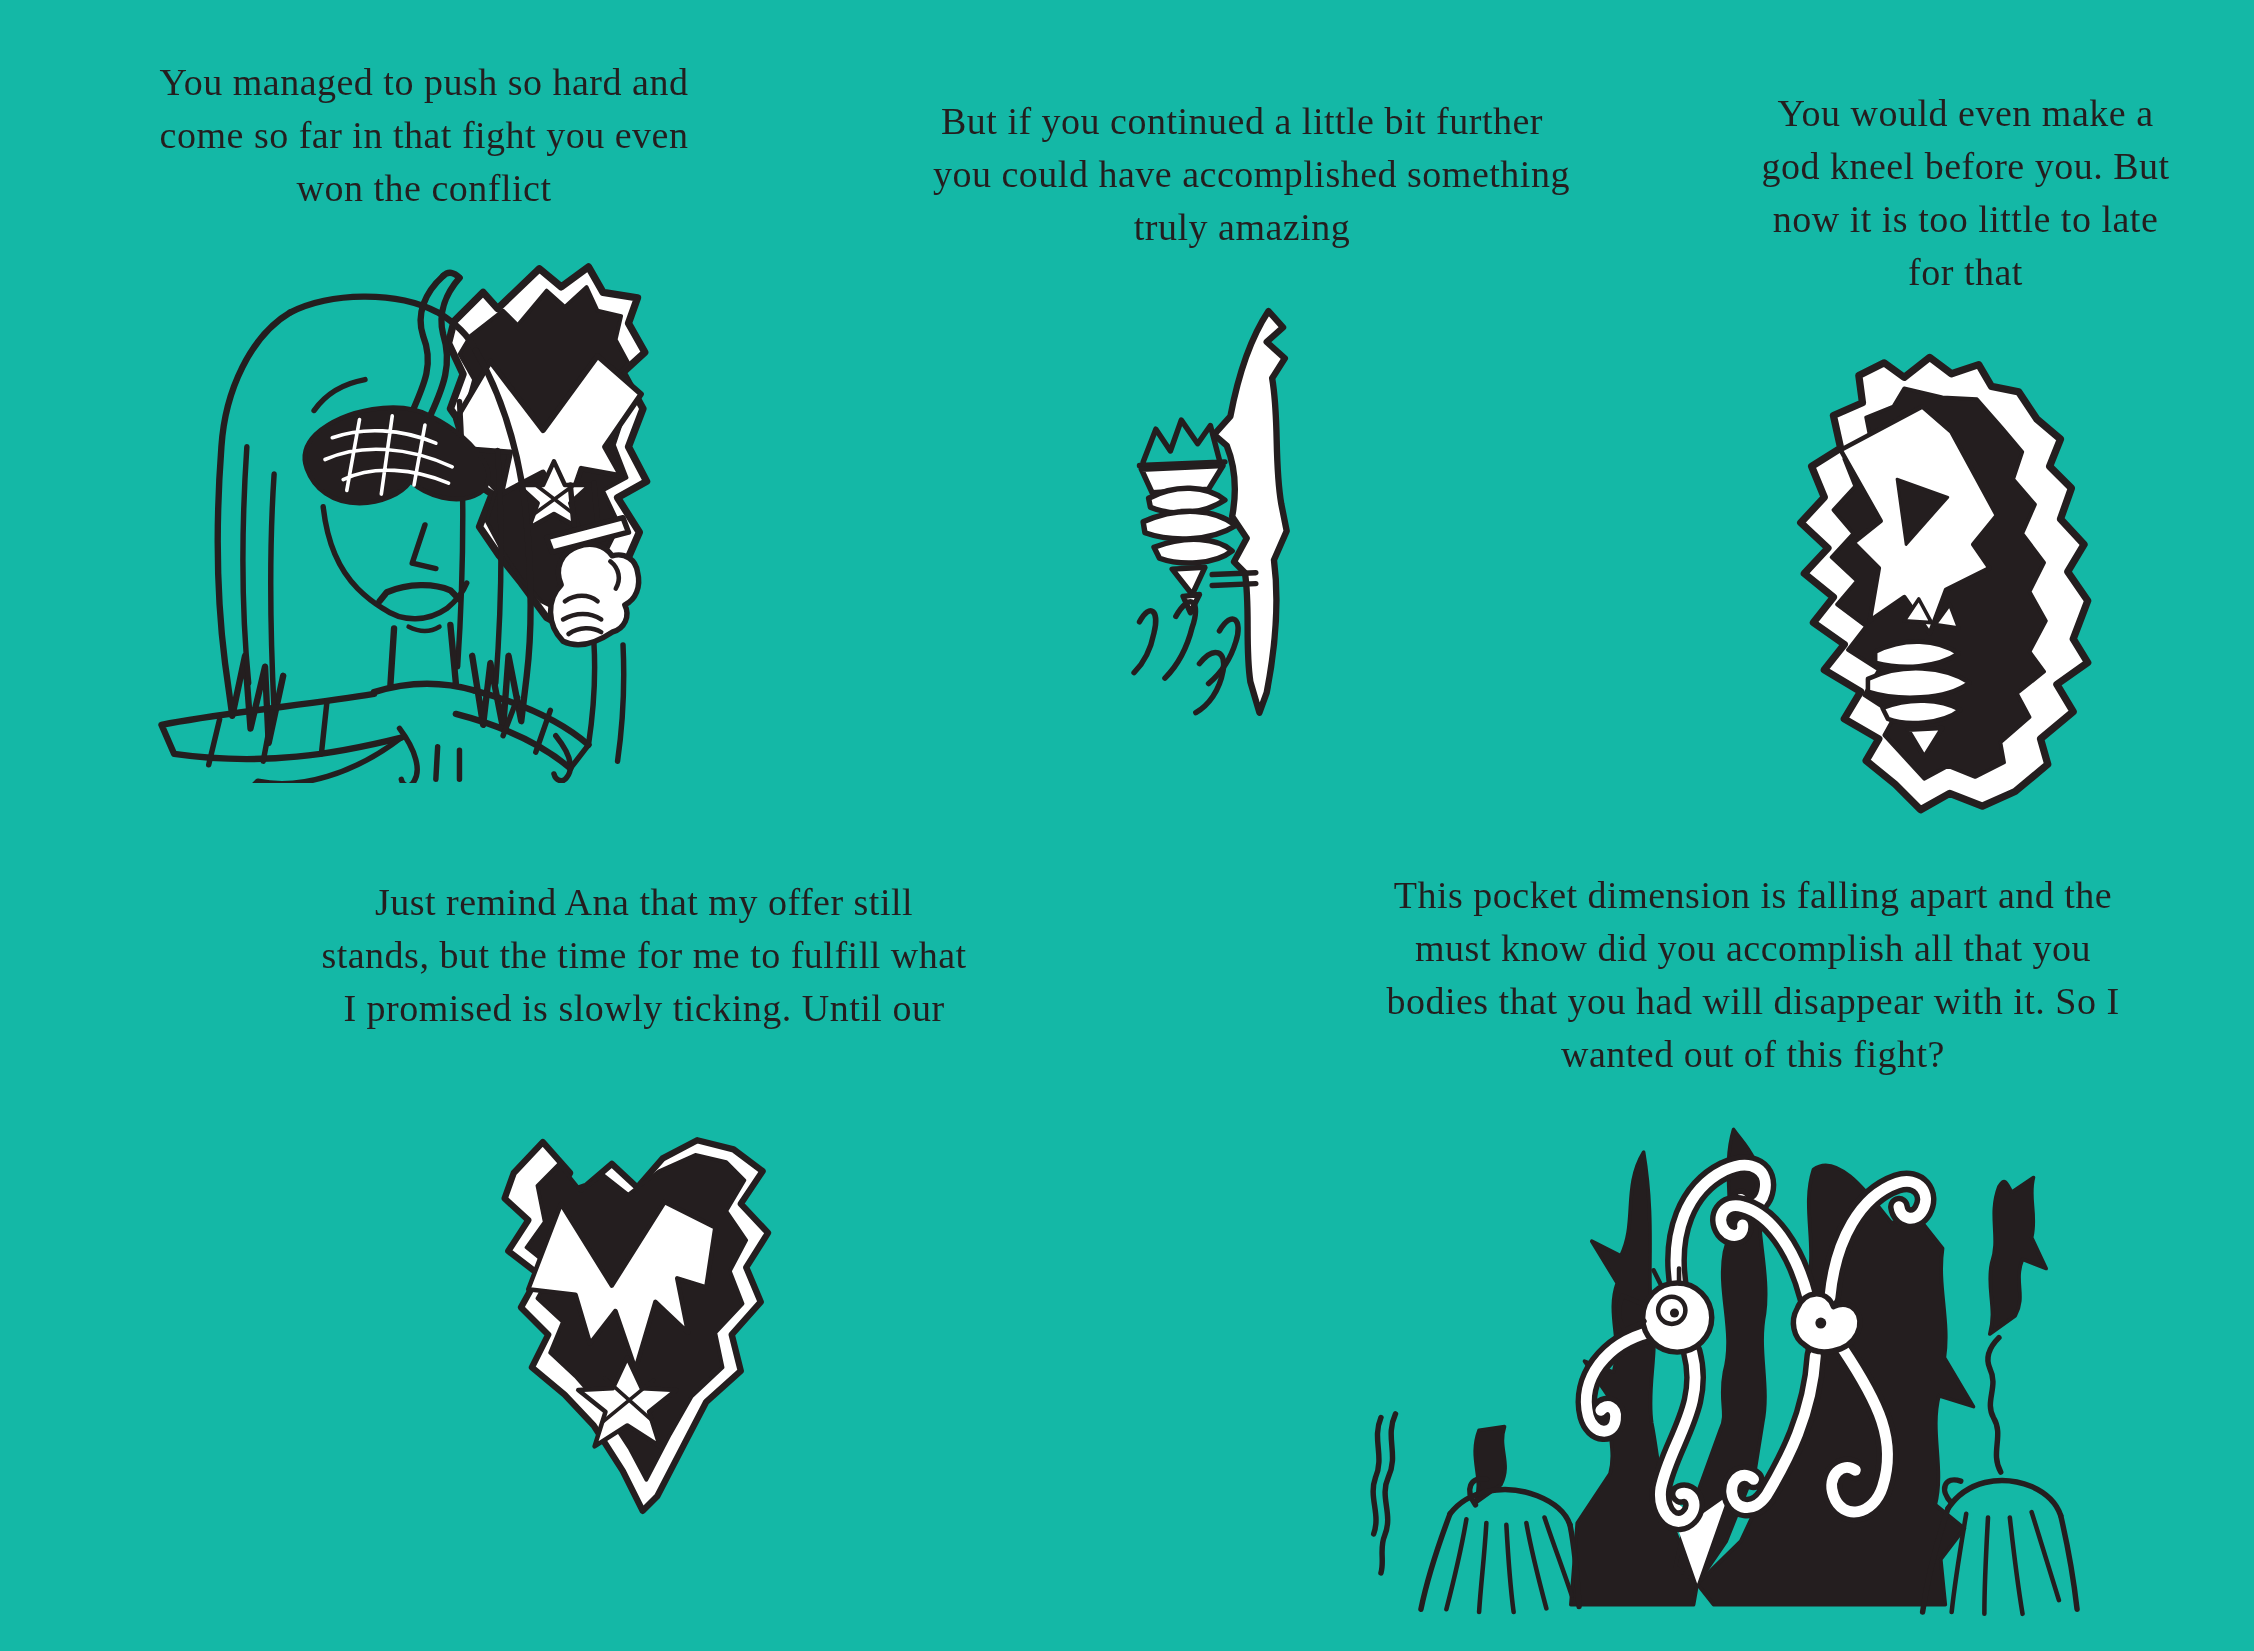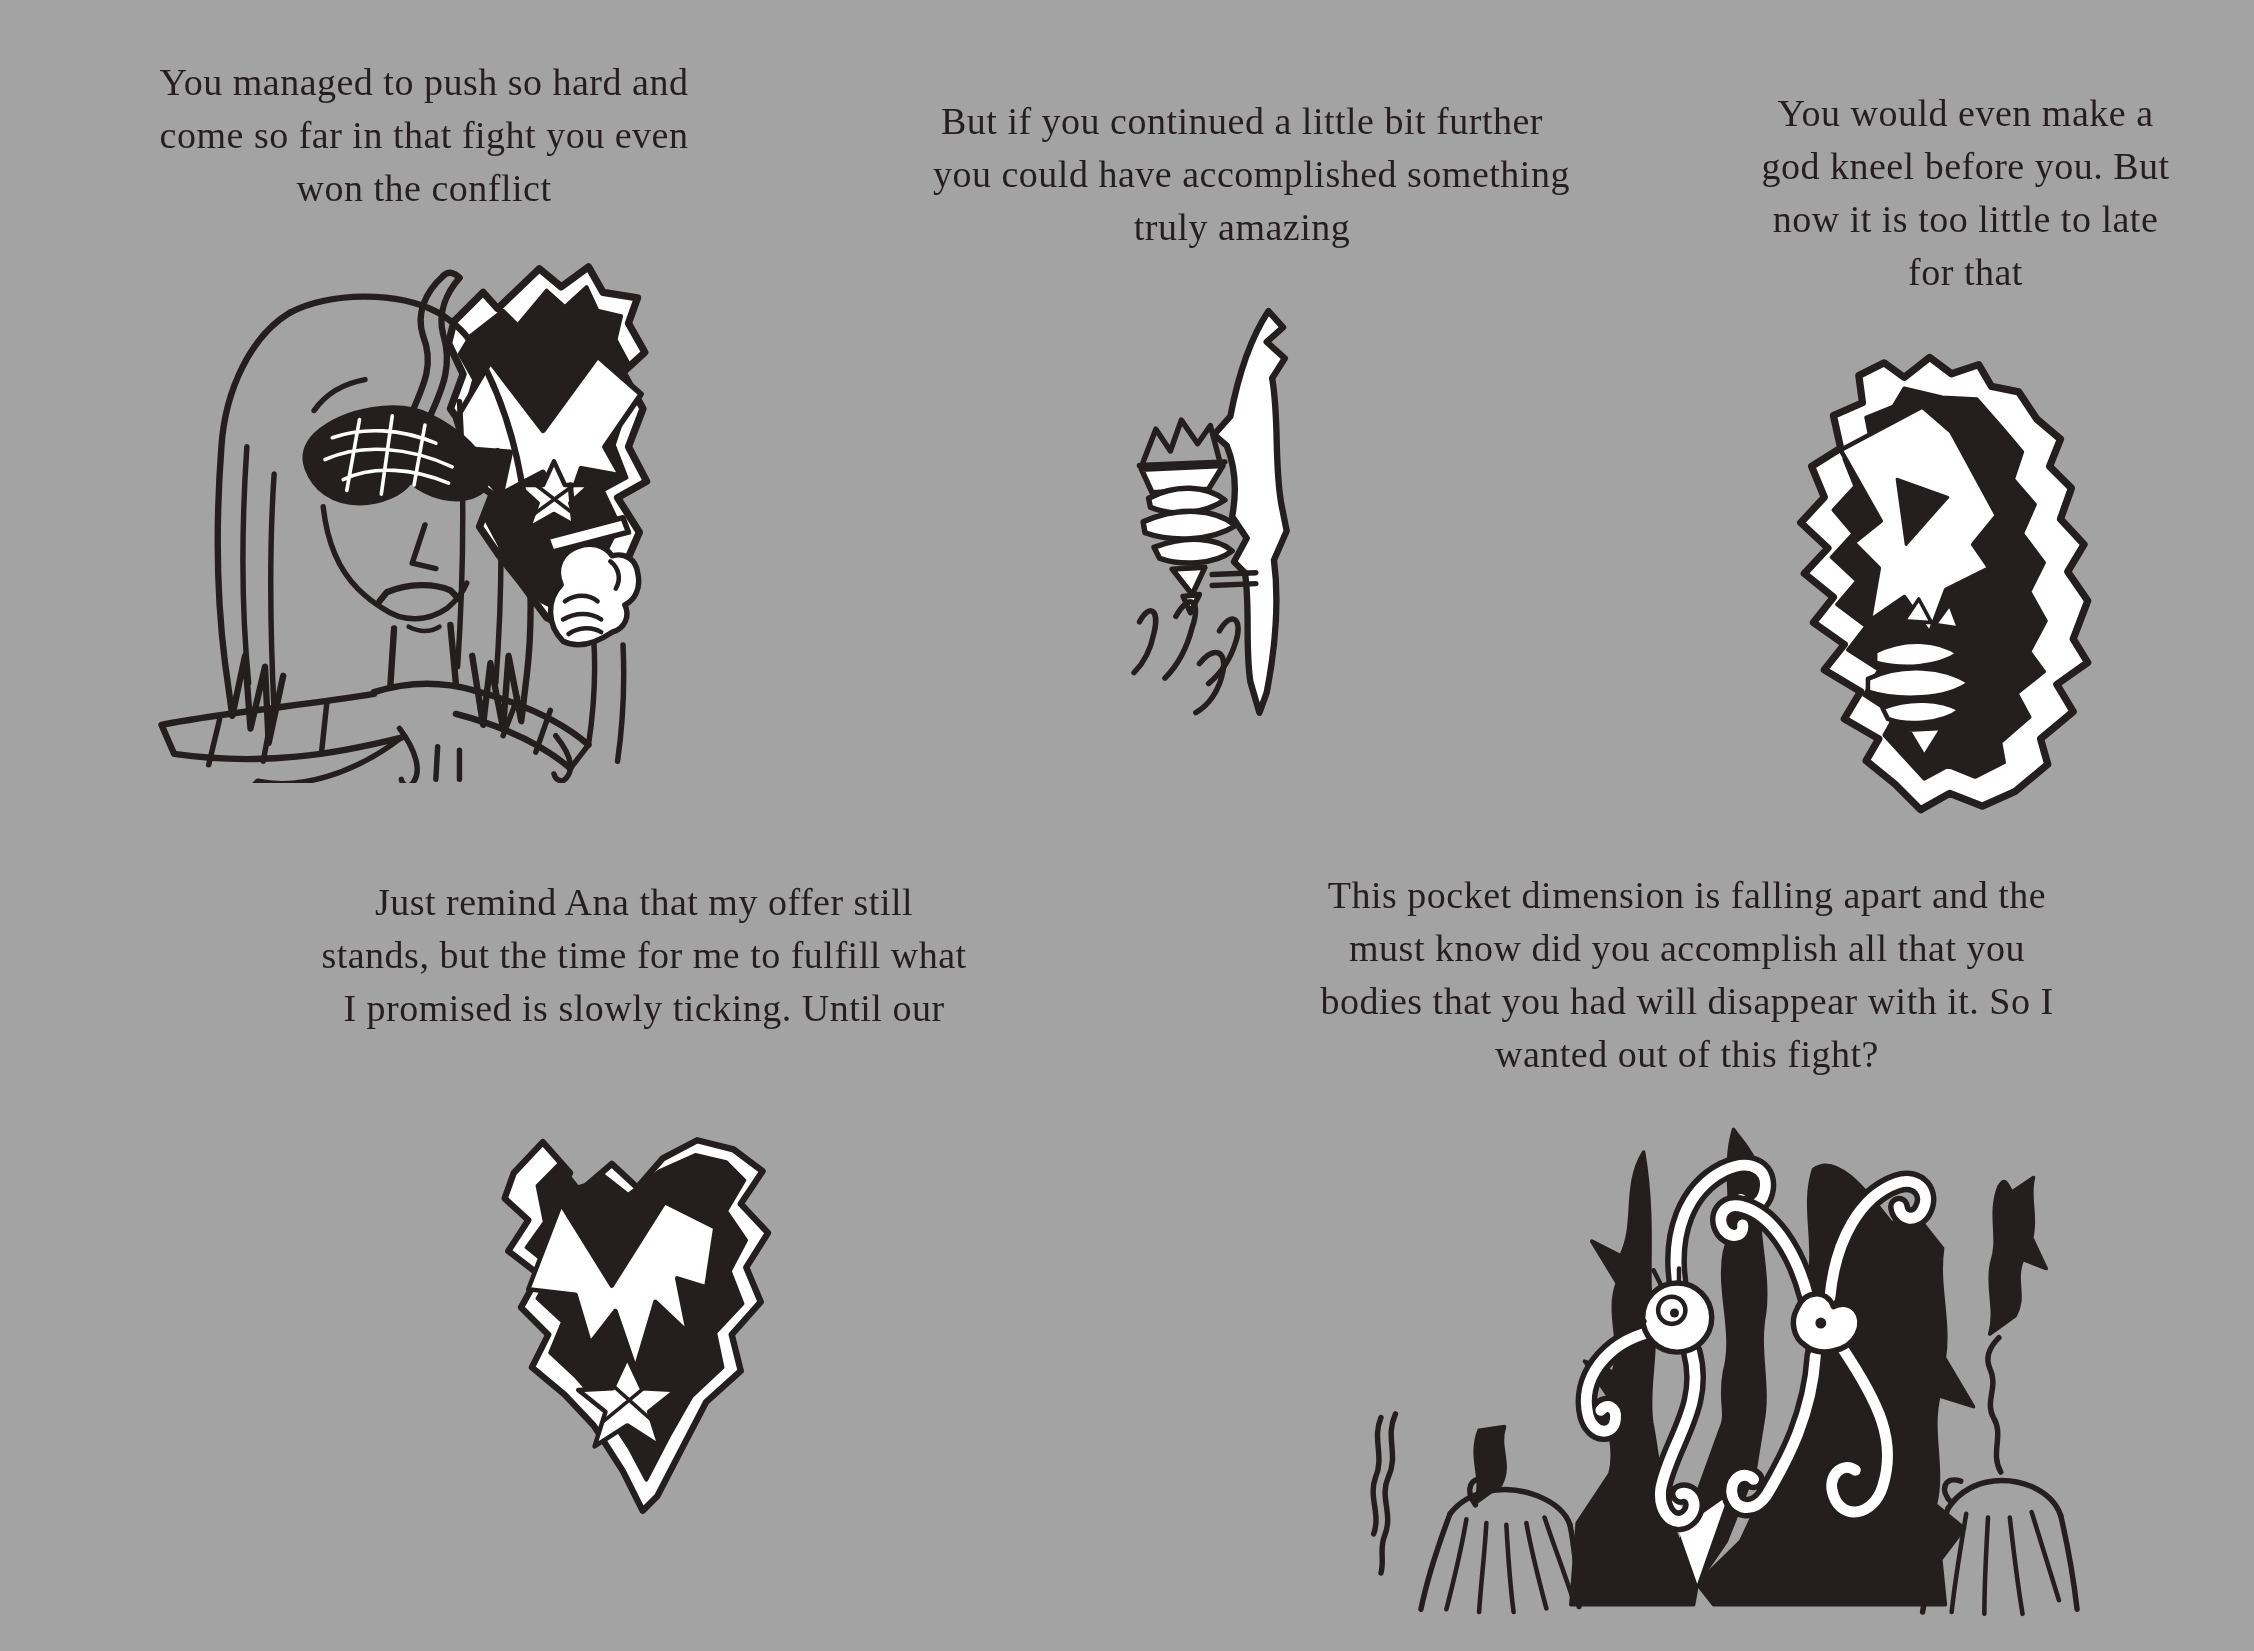--- a/index.html
+++ b/index.html
@@ -1,16 +1,16 @@
 <!DOCTYPE html>
 <html style="font-size:14.5px"><head>
 <meta charset="utf-8">
 <style>
   html,body{margin:0;padding:0;background:#ffffff;}
-  #page{position:relative;width:2255px;height:1652px;background:#a3a3a3;overflow:hidden;
+  #page{position:relative;width:2255px;height:1652px;background:#14b8a6;overflow:hidden;
         font-family:"Liberation Serif",serif;color:#241e1f;}
   .caption{position:absolute;text-align:center;font-size:38px;line-height:53px;
            letter-spacing:0.5px;color:#241e1f;white-space:nowrap;}
   .caption div{white-space:nowrap;}
   .art{position:absolute;}
   
   svg .s  {stroke:#241e1f;fill:none;stroke-linecap:round;stroke-linejoin:round;}
   svg .ink{fill:#241e1f;stroke:#241e1f;stroke-linejoin:round;}
   svg .wt {fill:#ffffff;stroke:#241e1f;stroke-linecap:round;stroke-linejoin:round;}
   svg .wl {stroke:#ffffff;fill:none;stroke-linecap:round;stroke-linejoin:round;}
@@ -38,21 +38,21 @@
     <div>now it is too little to late</div>
     <div>for that</div>
   </div>
 
   <div class="caption" style="left:271px;top:876px;width:746px;">
     <div>Just remind Ana that my offer still</div>
     <div>stands, but the time for me to fulfill what</div>
     <div>I promised is slowly ticking. Until our</div>
   </div>
 
-  <div class="caption" style="left:1278px;top:869px;width:818px;">
+  <div class="caption" style="left:1344px;top:869px;width:818px;">
     <div>This pocket dimension is falling apart and the</div>
     <div>must know did you accomplish all that you</div>
     <div>bodies that you had will disappear with it. So I</div>
     <div>wanted out of this fight?</div>
   </div>
 
   <svg class="art" style="left:136px;top:256px;" width="527" height="527" viewBox="0 0 580 580">
 
     <path class="wt" stroke-width="8" d="M350,72 L382,40 L398,58 L444,14 L468,34 L498,12 L514,40 L552,46
       L542,74 L560,106 L536,128 L558,168 L542,210 L562,248 L530,266 L554,304 L534,350 L506,390

